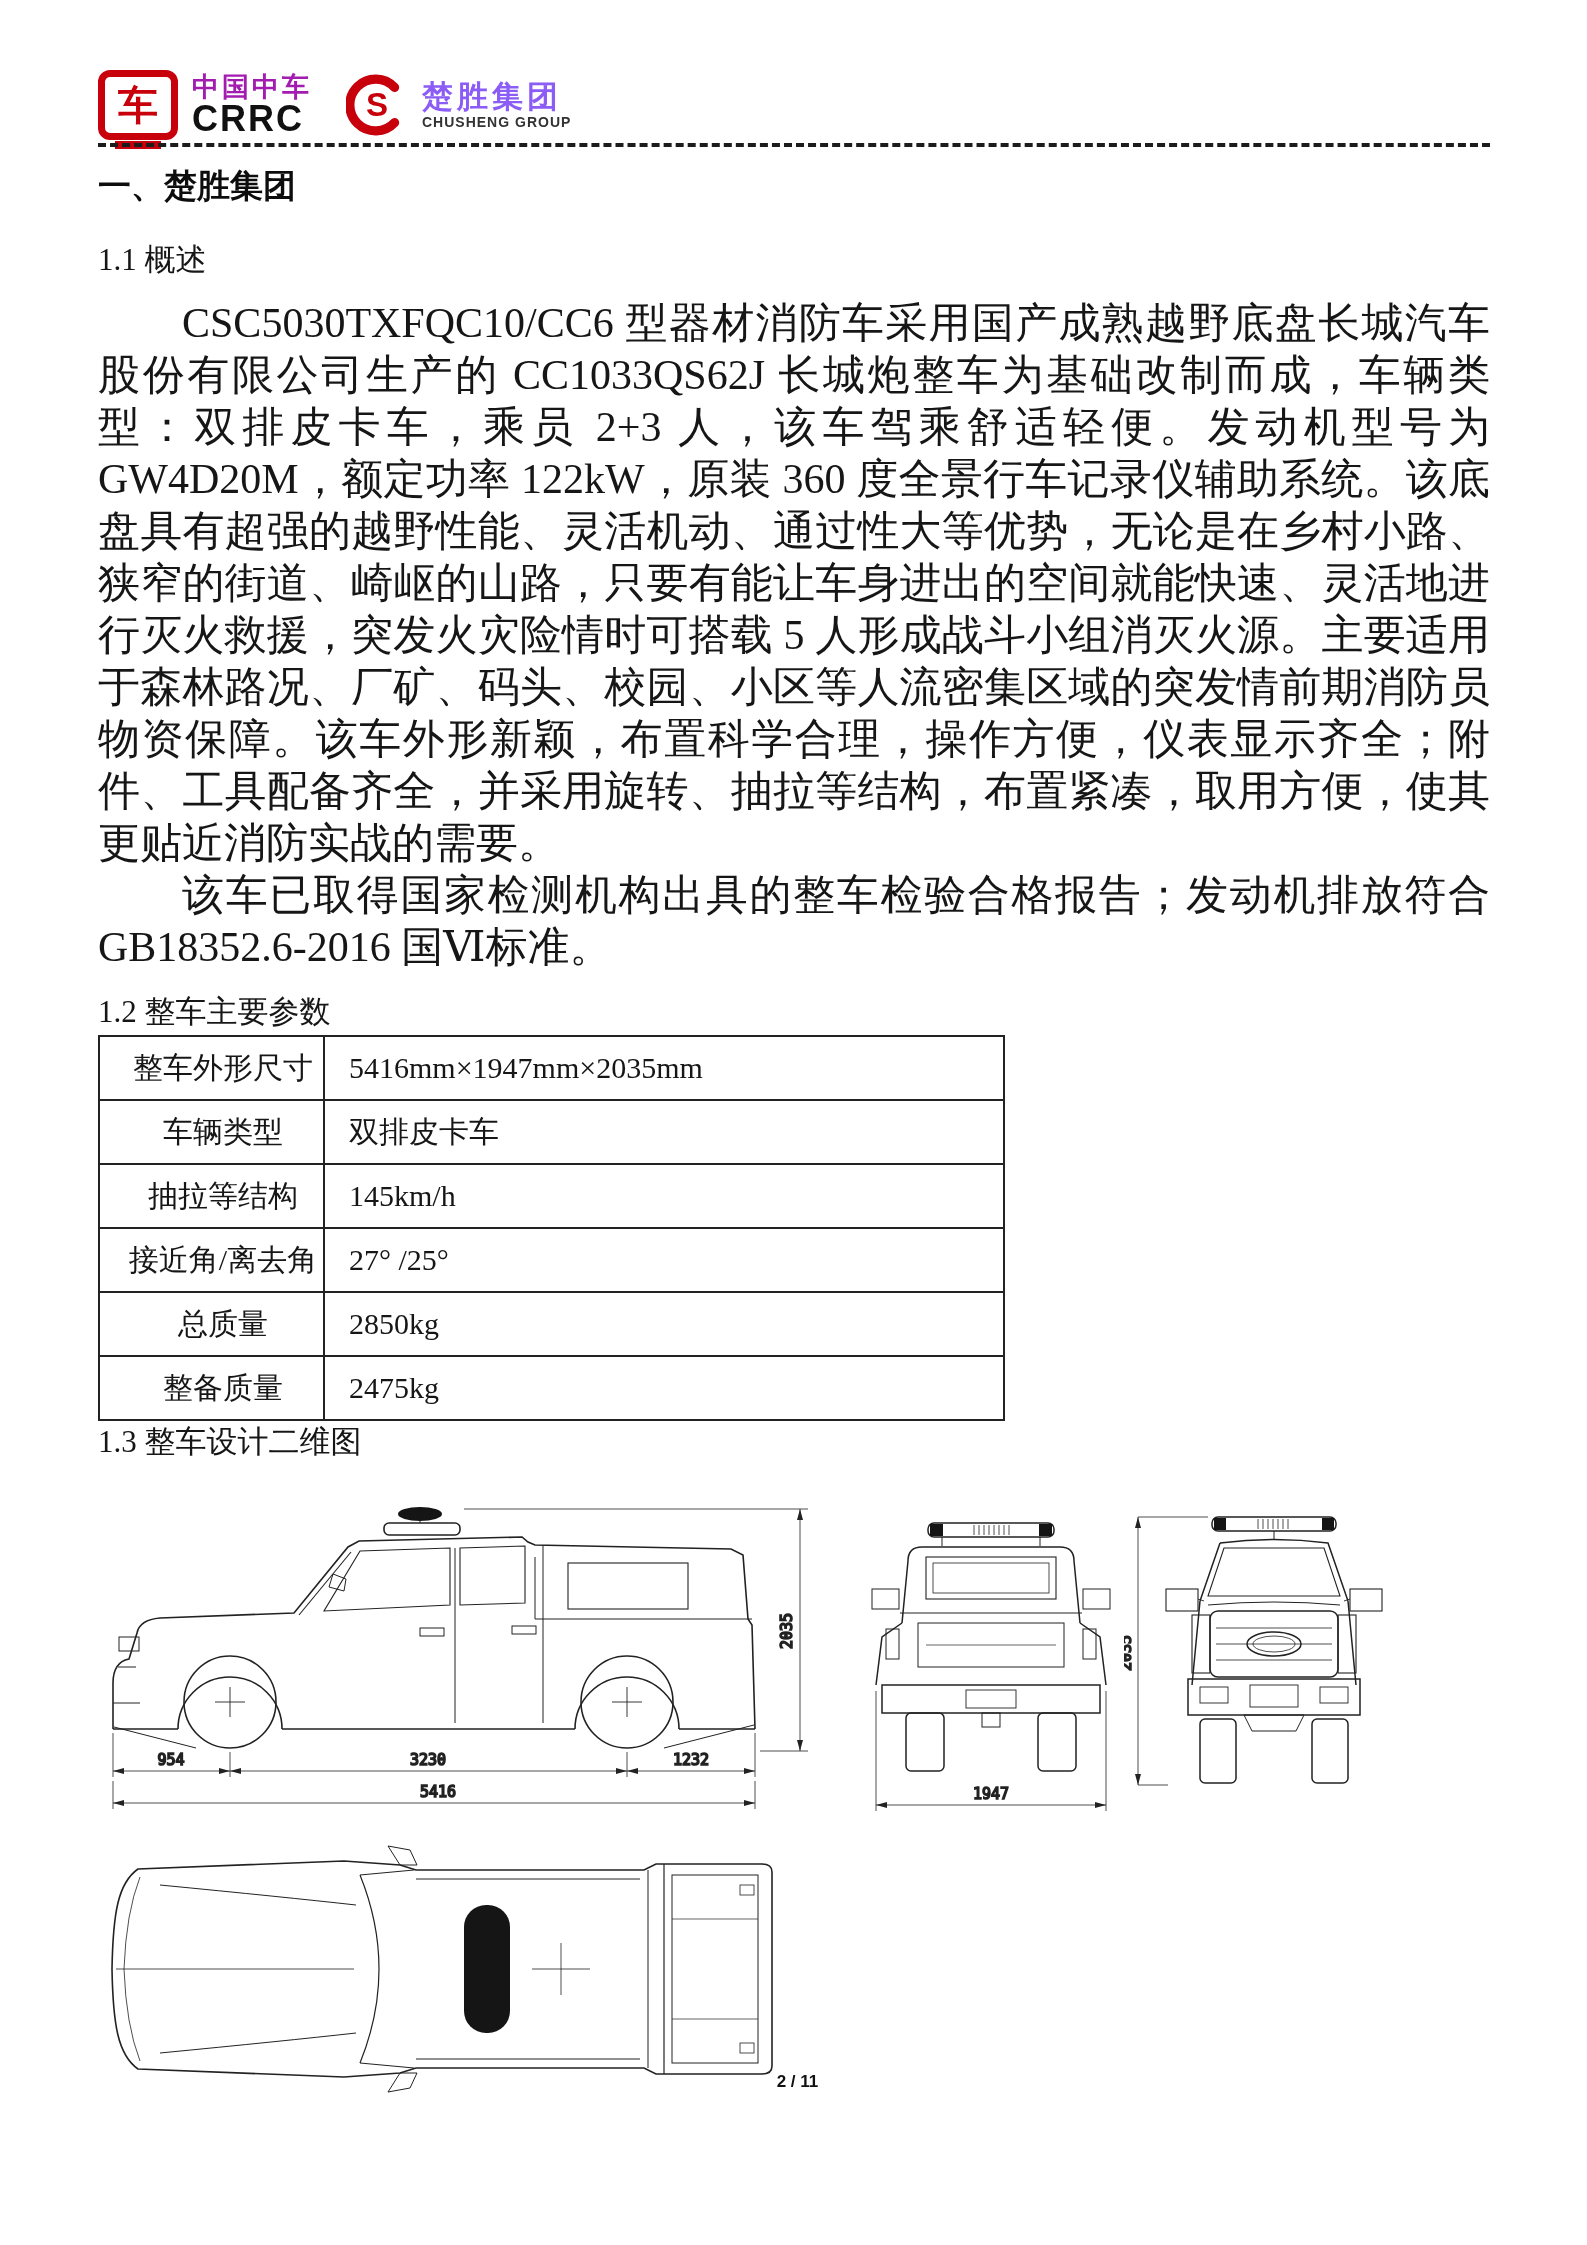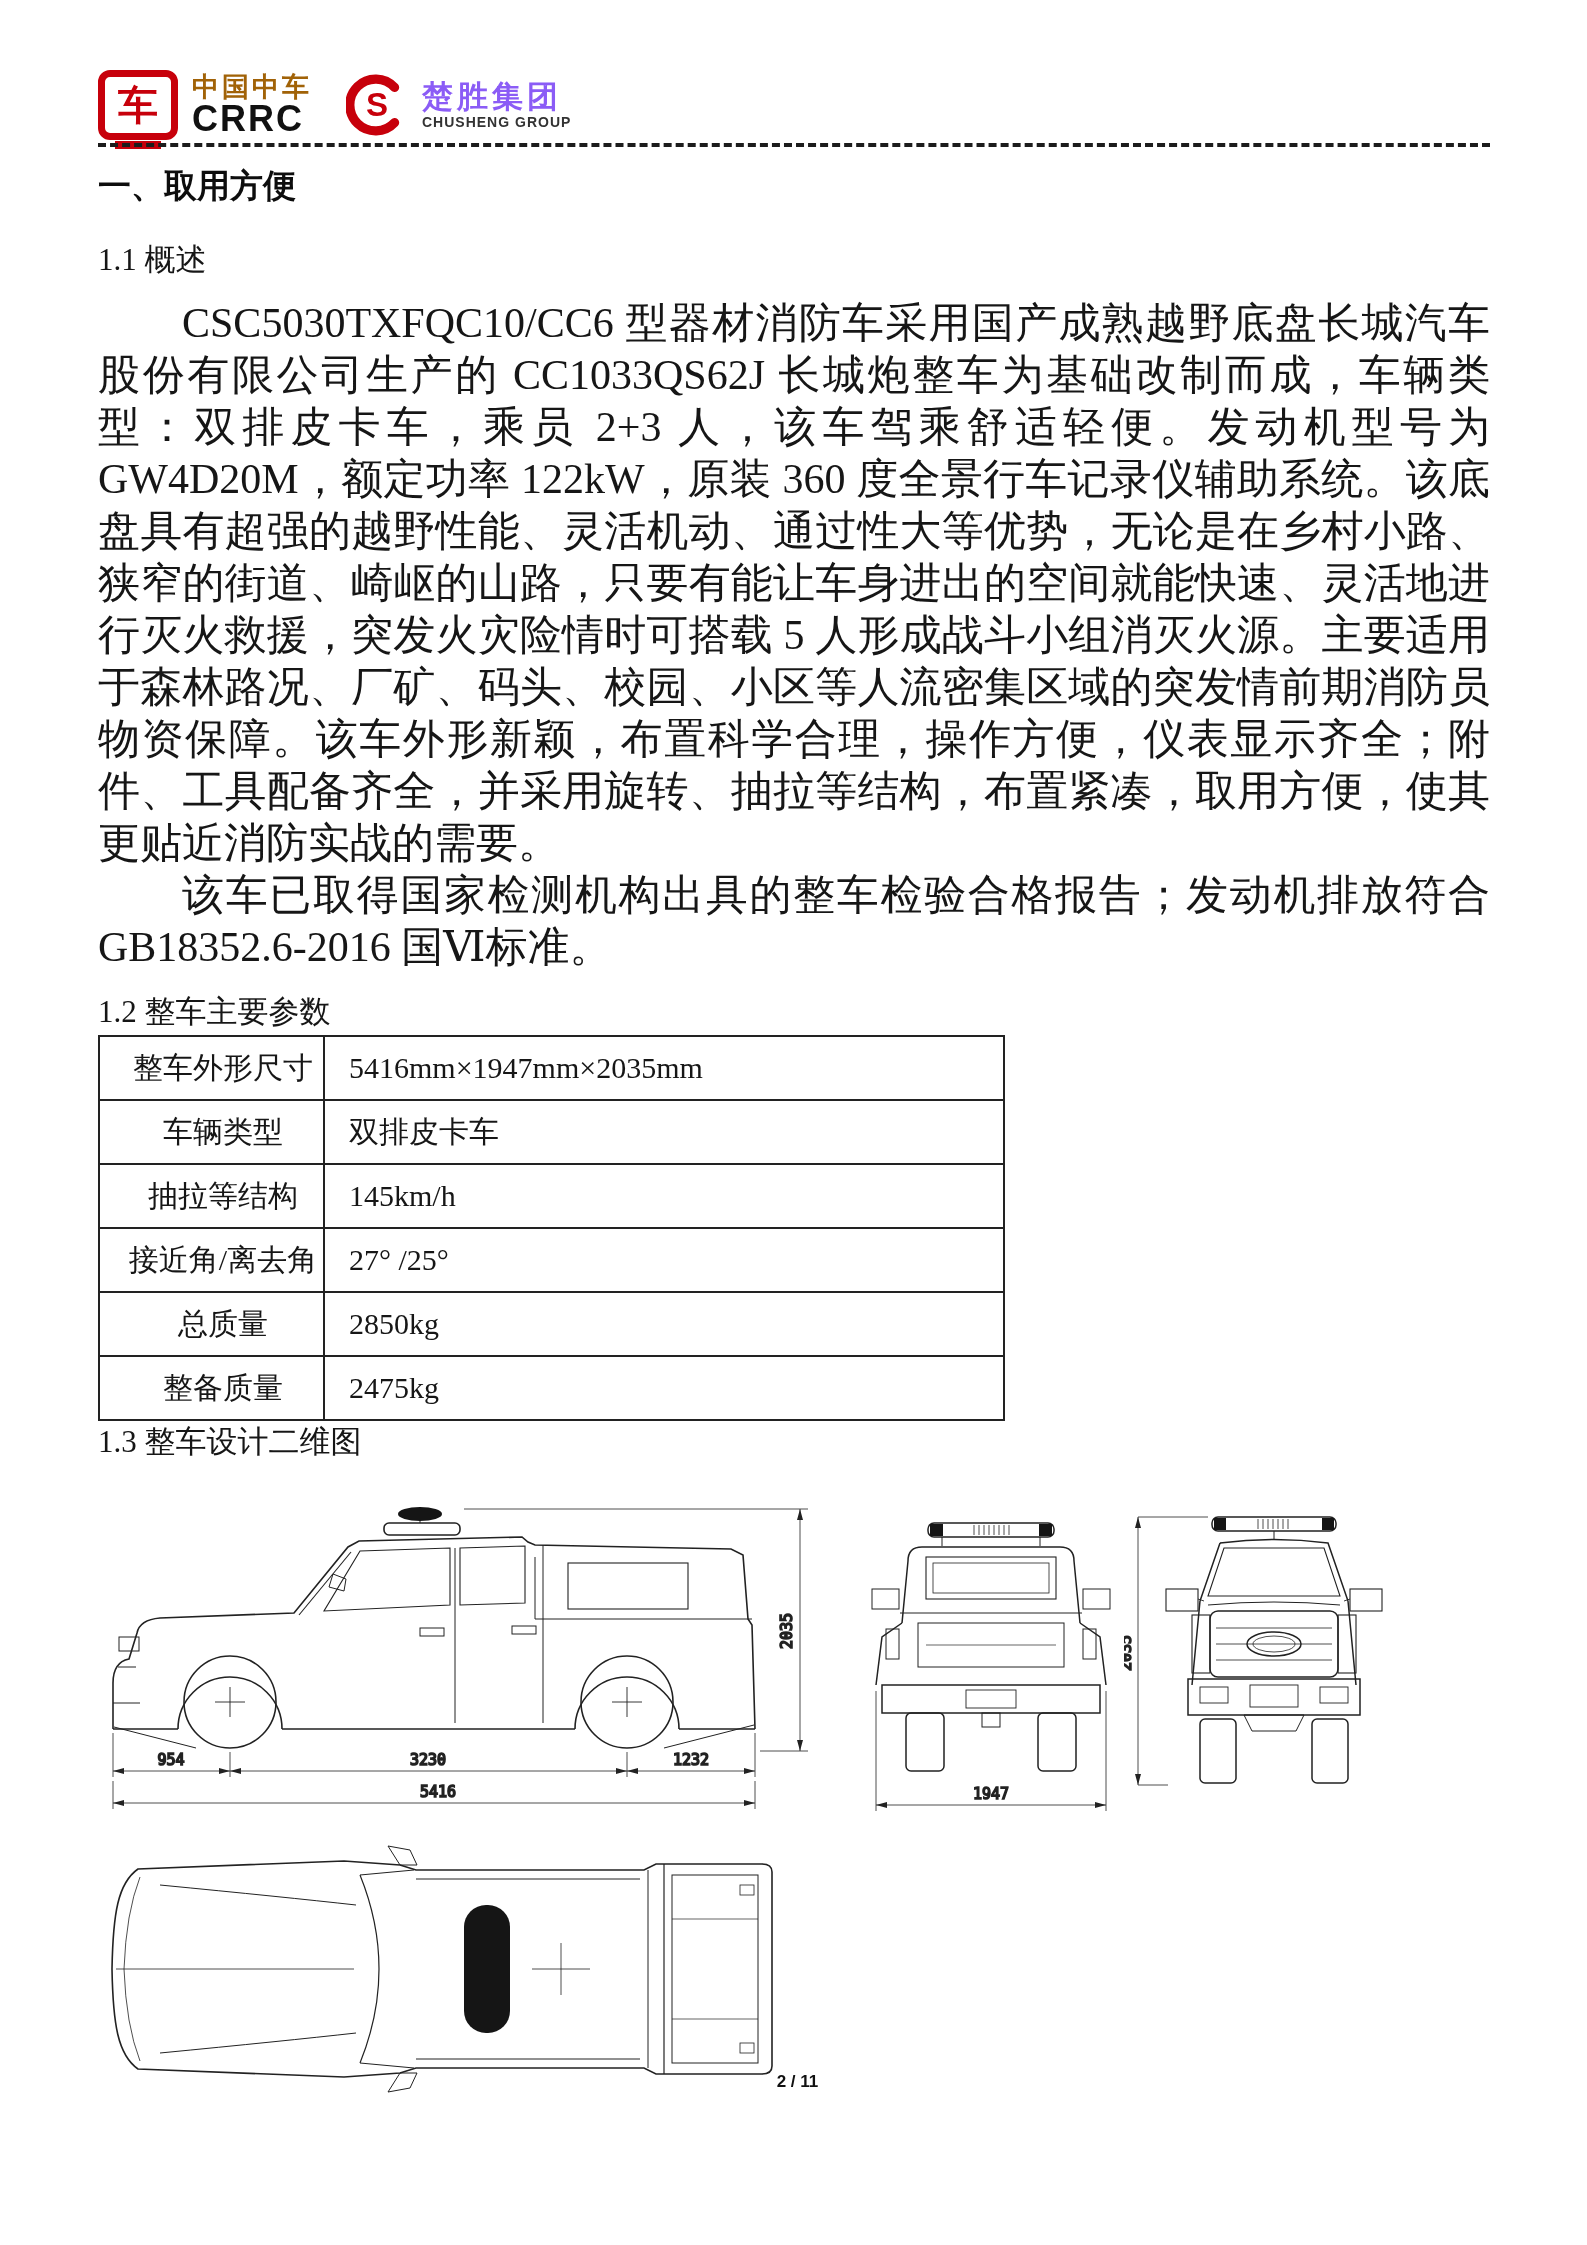--- a/index.html
+++ b/index.html
@@ -11,21 +11,21 @@
   
   .header{position:absolute;left:98px;top:70px;display:flex;align-items:center;gap:34px;}
   .logo-group{display:flex;align-items:center;gap:14px;}
   .crrc-mark{position:relative;width:66px;height:56px;border:7px solid #c7000b;border-radius:12px;
     display:flex;align-items:center;justify-content:center;}
   .crrc-mark .glyph{color:#c7000b;font-weight:bold;font-size:40px;line-height:1;
     font-family:"Liberation Sans",sans-serif;}
   .crrc-mark::after{content:"";position:absolute;left:50%;transform:translateX(-50%);
     bottom:-16px;width:46px;height:8px;background:#c7000b;}
   .logo-text{display:flex;flex-direction:column;justify-content:center;}
-  .crrc-cn{font-family:"Liberation Sans",sans-serif;font-weight:bold;font-size:27px;color:#a16207;letter-spacing:3px;line-height:1.05;}
+  .crrc-cn{font-family:"Liberation Sans",sans-serif;font-weight:bold;font-size:27px;color:#a21caf;letter-spacing:3px;line-height:1.05;}
   .crrc-en{font-family:"Liberation Sans",sans-serif;font-weight:bold;font-size:36px;color:#111;letter-spacing:2px;line-height:1;}
   .cs-mark{width:62px;height:62px;}
   .cs-cn{font-family:"Liberation Sans",sans-serif;font-weight:bold;font-size:31px;color:#8b5cf6;letter-spacing:4px;line-height:1.1;}
   .cs-en{font-family:Liberation Sans, sans-serif;font-weight:bold;font-size:14px;color:#333;letter-spacing:1px;line-height:1.2;}
   .divider{position:absolute;left:98px;top:143px;width:1392px;border-top:4px dashed #1c1c1c;}
   
   .content{position:absolute;left:98px;top:158px;width:1392px;}
   .h1{font-size:33px;font-weight:bold;margin:6px 0 30px 0;color:#0d0d0d;
       font-family:"Liberation Sans","DejaVu Sans",sans-serif;}
   .h2{font-size:31px;font-weight:normal;margin:0 0 16px 0;}
@@ -72,21 +72,21 @@
       <div class="logo-text">
         <span class="cs-cn">楚胜集团</span>
         <span class="cs-en">CHUSHENG GROUP</span>
       </div>
     </div>
   </div>
 
   <div class="divider"></div>
 
   <div class="content">
-    <div class="h1">一、取用方便</div>
+    <div class="h1">一、楚胜集团</div>
     <div class="h2">1.1 概述</div>
     <p class="para">CSC5030TXFQC10/CC6 型器材消防车采用国产成熟越野底盘长城汽车股份有限公司生产的 CC1033QS62J 长城炮整车为基础改制而成，车辆类型：双排皮卡车，乘员 2+3 人，该车驾乘舒适轻便。发动机型号为 GW4D20M，额定功率 122kW，原装 360 度全景行车记录仪辅助系统。该底盘具有超强的越野性能、灵活机动、通过性大等优势，无论是在乡村小路、狭窄的街道、崎岖的山路，只要有能让车身进出的空间就能快速、灵活地进行灭火救援，突发火灾险情时可搭载 5 人形成战斗小组消灭火源。主要适用于森林路况、厂矿、码头、校园、小区等人流密集区域的突发情前期消防员物资保障。该车外形新颖，布置科学合理，操作方便，仪表显示齐全；附件、工具配备齐全，并采用旋转、抽拉等结构，布置紧凑，取用方便，使其更贴近消防实战的需要。</p>
     <p class="para">该车已取得国家检测机构出具的整车检验合格报告；发动机排放符合 GB18352.6-2016 国Ⅵ标准。</p>
 
     <div class="h2 params">1.2 整车主要参数</div>
 
     <table class="params">
       <tbody>
         <tr>
           <td class="t-label">整车外形尺寸</td>

